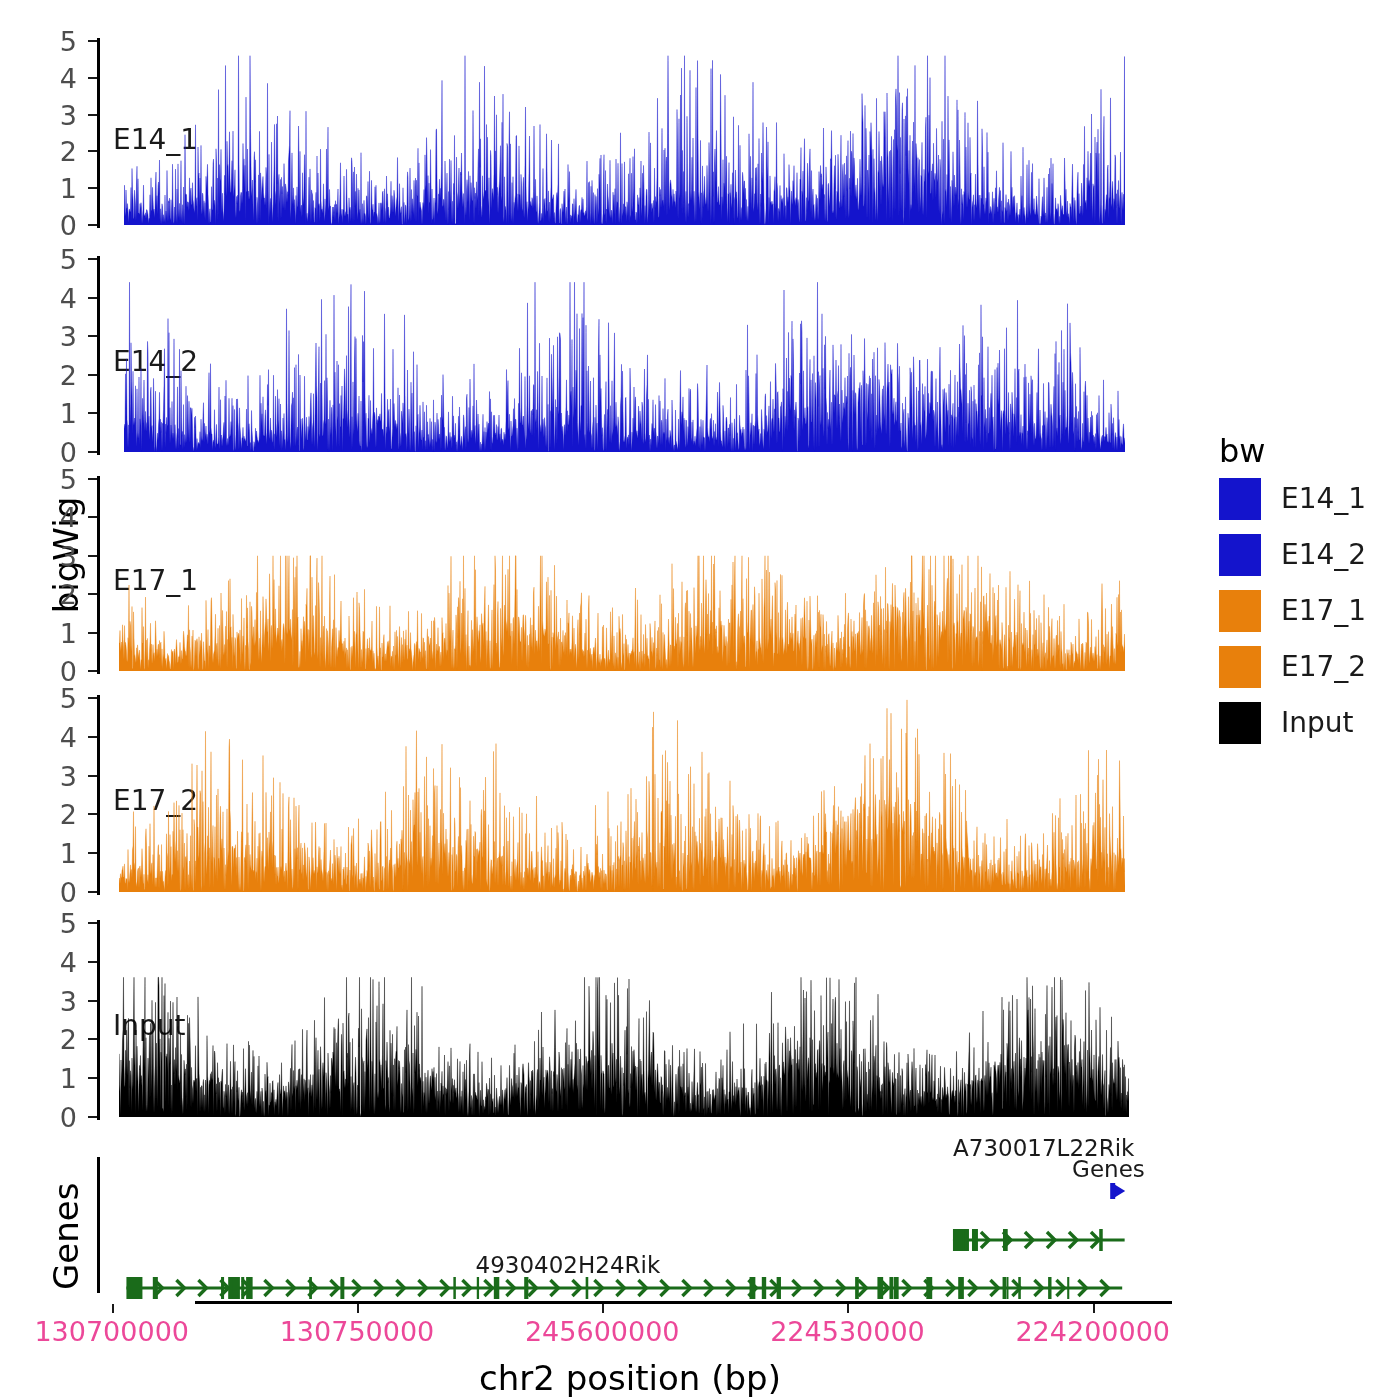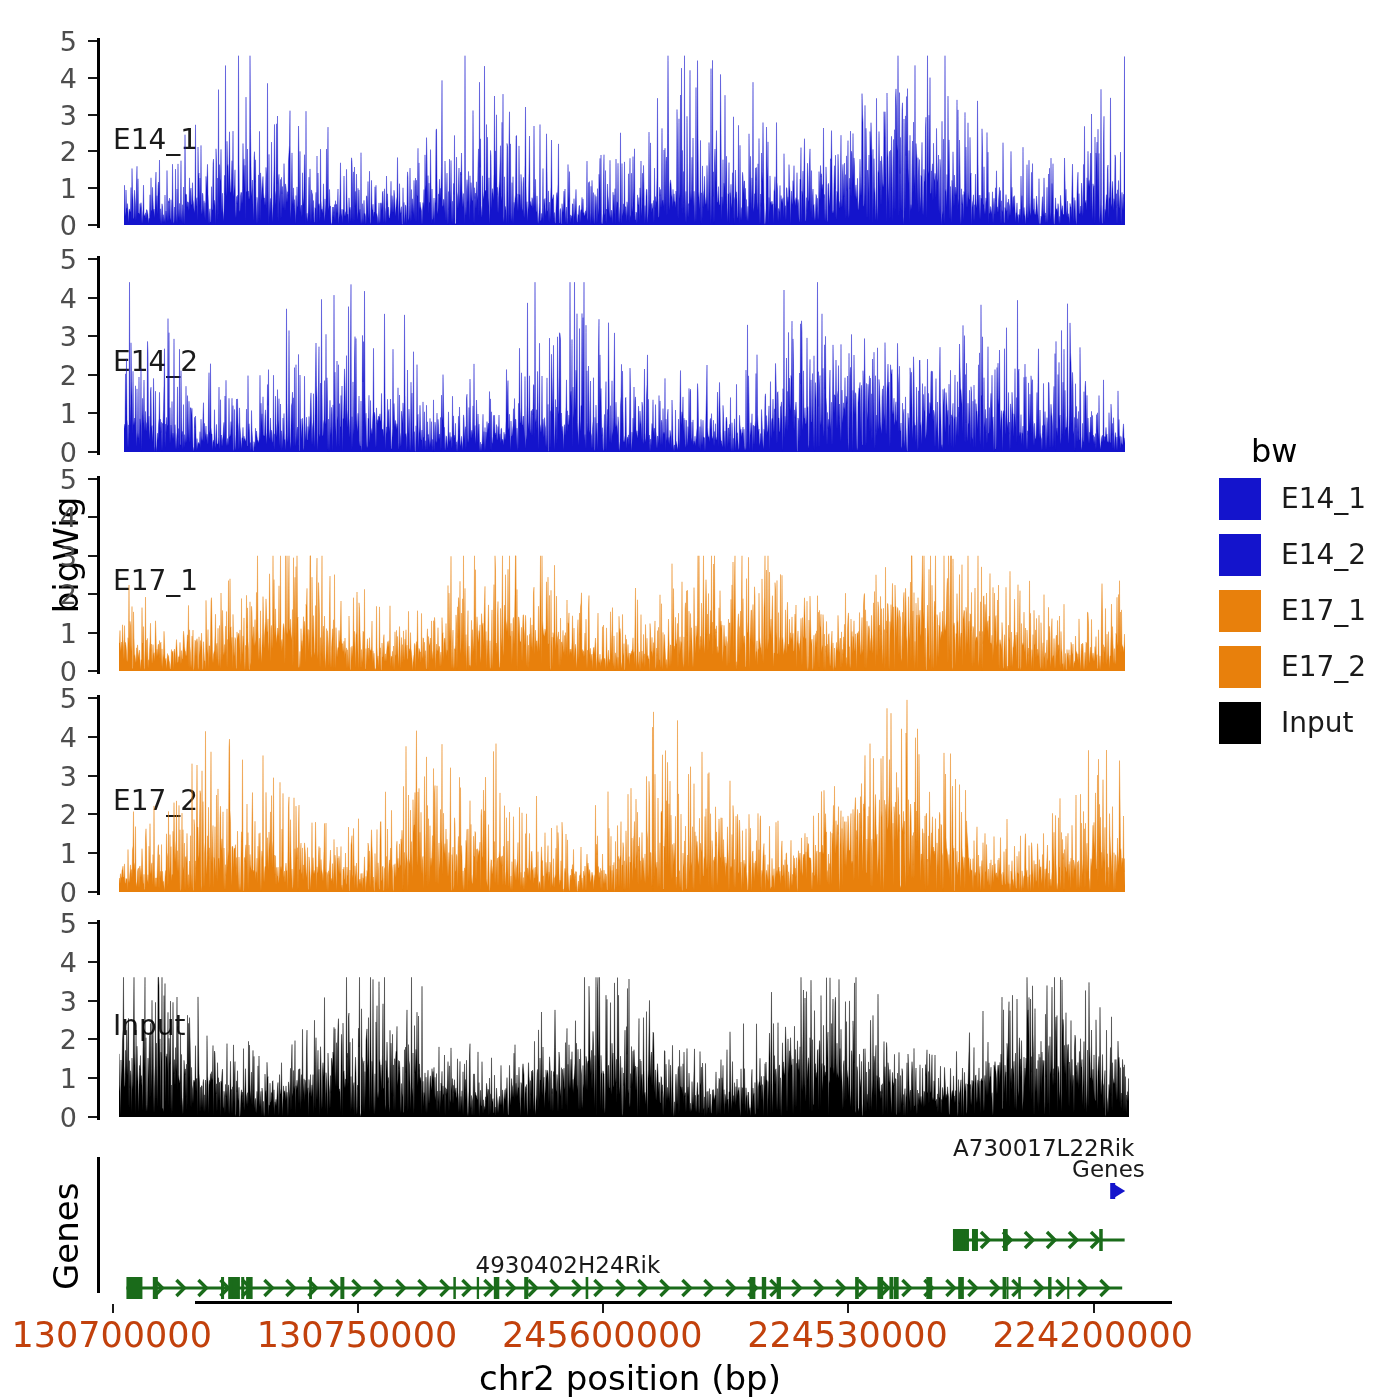--- a/index.html
+++ b/index.html
@@ -55,22 +55,22 @@
   }
   .axis-title-x {
     position: absolute;
     font-size: 34px;
     color: #000000;
     white-space: nowrap;
     text-align: center;
   }
   .xtick-label {
     position: absolute;
-    font-size: 35px;
-    color: #c2410c;
+    font-size: 27px;
+    color: #ec4899;
     white-space: nowrap;
     transform: translateX(-50%);
     line-height: 1;
   }
   .xaxis-line {
     position: absolute;
     height: 3px;
     background: #000000;
   }
   .xtickmark {
@@ -78,21 +78,20 @@
     width: 2px; height: 9px;
     background: #1a1a1a;
   }
 
   
   .legend-title {
     position: absolute;
     font-size: 32px;
     color: #000000;
     line-height: 1;
-    margin-left: 32px;
   }
   .legend-row {
     position: absolute;
     display: flex;
     align-items: center;
   }
   .legend-swatch {
     width: 42px; height: 42px;
     flex: 0 0 auto;
   }

